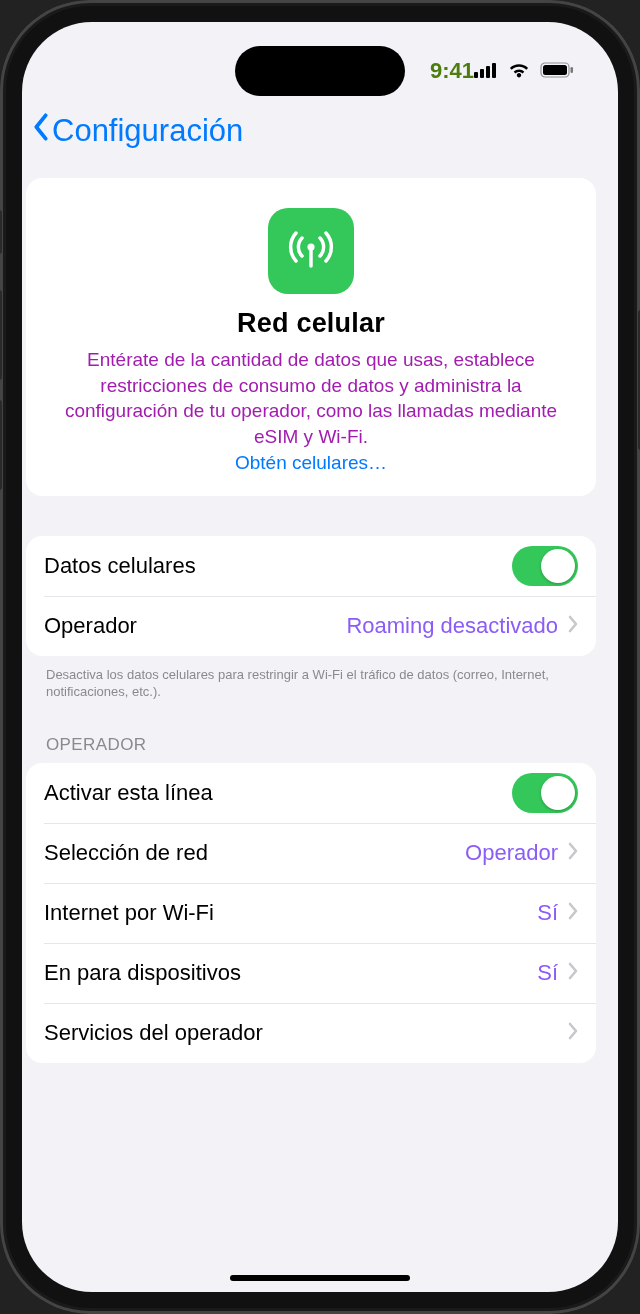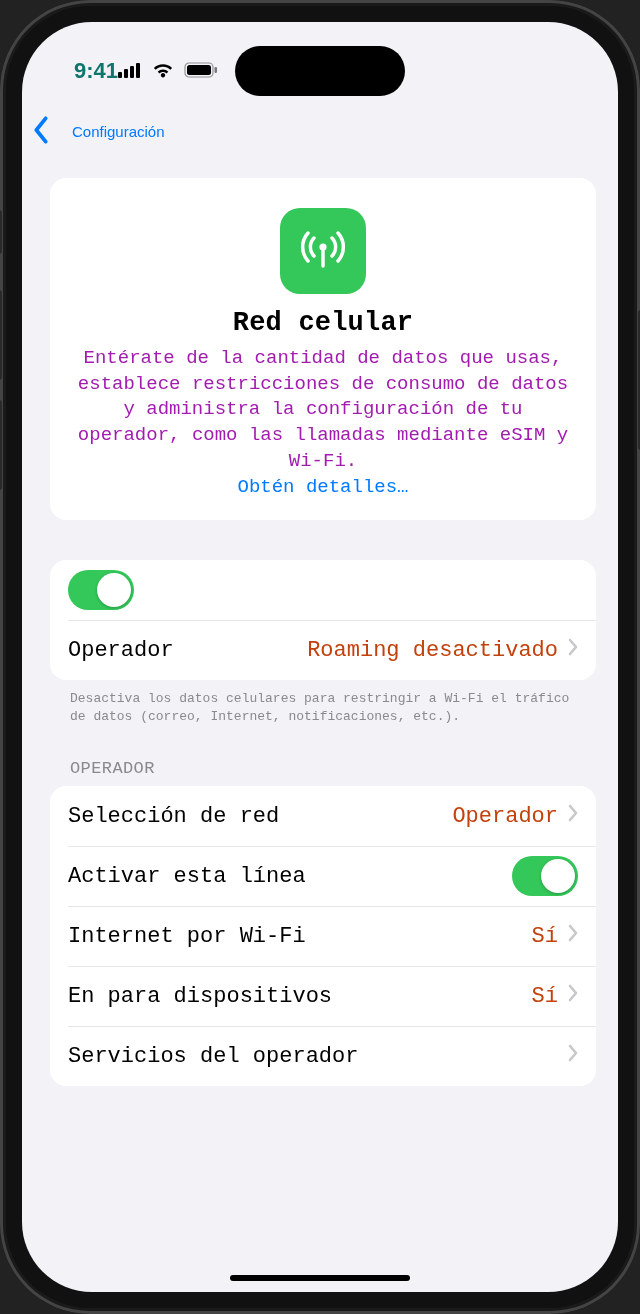--- a/index.html
+++ b/index.html
@@ -16,31 +16,31 @@
     .side-btn.r1 { right: -4px; top: 310px; width: 6px; height: 140px; }
     .screen {
       width: 100%; height: 100%; background: #f2f2f7; border-radius: 70px;
       overflow: hidden; position: relative; display: flex; flex-direction: column;
     }
     .dynamic-island {
       position: absolute; top: 24px; left: 50%; transform: translateX(-50%);
       width: 170px; height: 50px; background: #000; border-radius: 30px; z-index: 10;
     }
     .status-bar {
-      height: 78px; display: flex; justify-content: flex-start;
+      height: 78px; display: flex; justify-content: flex-end;
       align-items: center; padding: 0 44px 0 52px; padding-top: 20px;
-      font-weight: 600; font-size: 22px; color: #0f766e;
+      font-weight: 600; font-size: 22px; color: #4d7c0f;
     }
     .status-right { display: flex; align-items: center; gap: 9px; }
     .nav-bar {
       height: 62px; display: flex; align-items: center; padding: 0 10px;
     }
-    .back-link { display: flex; align-items: center; color: #007aff; font-size: 15px; cursor: pointer; gap: 20px; }
+    .back-link { display: flex; align-items: center; color: #007aff; font-size: 31px; cursor: pointer; }
     .back-chevron { margin-right: 2px; }
-    .content { flex: 1; overflow-y: auto; padding: 0 22px 40px 28px; font-family: Liberation Mono, monospace; }
+    .content { flex: 1; overflow-y: auto; padding: 0 22px 40px 4px; }
     .card {
       background: #fff; border-radius: 16px; margin-top: 16px;
     }
     .hero { padding: 30px 20px 22px 20px; text-align: center; }
     .hero-icon {
       width: 86px; height: 86px; border-radius: 20px; background: #34c759;
       display: flex; align-items: center; justify-content: center; margin: 0 auto 14px auto;
     }
     .hero-title { font-size: 27px; font-weight: 700; color: #000; margin-bottom: 8px; letter-spacing: 0.2px;}
     .hero-desc { font-size: 19px; line-height: 1.35; color: #a21caf; padding: 0 4px; }
@@ -56,21 +56,21 @@
     }
     .row {
       display: flex; align-items: center; min-height: 60px;
       padding: 0 18px; position: relative; font-size: 22px; color: #000;
     }
     .row + .row::before {
       content: ''; position: absolute; top: 0; left: 18px; right: 0;
       height: 1px; background: #e5e5ea;
     }
     .row-label { flex: 1; }
-    .row-detail { color: #c2410c; font-size: 22px; margin-right: 10px; }
+    .row-detail { color: #8b5cf6; font-size: 22px; margin-right: 10px; }
     .chevron { color: #c7c7cc; }
     .toggle {
       width: 66px; height: 40px; border-radius: 20px; background: #34c759;
       position: relative; cursor: pointer;
     }
     .toggle-knob {
       position: absolute; right: 3px; top: 3px; width: 34px; height: 34px;
       background: #fff; border-radius: 50%; box-shadow: 0 1px 3px rgba(0,0,0,0.25);
     }
     .home-indicator {
@@ -139,57 +139,58 @@
                 <line x1="27" y1="26" x2="27" y2="42"></line>
                 <path d="M18 14 A13 13 0 0 0 18 32"></path>
                 <path d="M36 14 A13 13 0 0 1 36 32"></path>
                 <path d="M12 9 A21 21 0 0 0 12 37"></path>
                 <path d="M42 9 A21 21 0 0 1 42 37"></path>
               </g>
             </svg>
         </div>
         <div class="hero-title">Red celular</div>
         <div class="hero-desc">Entérate de la cantidad de datos que usas, establece restricciones de consumo de datos y administra la configuración de tu operador, como las llamadas mediante eSIM y Wi-Fi.</div>
-        <div class="hero-link">Obtén detalles…</div>
+        <div class="hero-link">Obtén celulares…</div>
       </div>
 
       <div class="list">
         <div class="row">
+          <span class="row-label">Datos celulares</span>
           <div class="toggle">
               <div class="toggle-knob"></div>
             </div>
         </div>
         <div class="row">
           <span class="row-label">Operador</span>
           <span class="row-detail">Roaming desactivado</span>
           <span class="chevron"><svg width="10" height="18" viewBox="0 0 10 18">
                 <path fill="none" stroke="#c7c7cc" stroke-width="2.6" stroke-linecap="round" stroke-linejoin="round" d="M2 2 L8 9 L2 16"></path>
               </svg></span>
         </div>
       </div>
 
       <div class="footnote">Desactiva los datos celulares para restringir a Wi-Fi el tráfico de datos (correo, Internet, notificaciones, etc.).</div>
 
       <div class="section-header">Operador</div>
 
       <div class="list" style="margin-top:0">
-        <div class="row">
-          <span class="row-label">Selección de red</span>
-          <span class="row-detail">Operador</span>
-          <span class="chevron"><svg width="10" height="18" viewBox="0 0 10 18">
-                <path fill="none" stroke="#c7c7cc" stroke-width="2.6" stroke-linecap="round" stroke-linejoin="round" d="M2 2 L8 9 L2 16"></path>
-              </svg></span>
-        </div>
         <div class="row">
           <span class="row-label">Activar esta línea</span>
           <div class="toggle">
               <div class="toggle-knob"></div>
             </div>
         </div>
         <div class="row">
+          <span class="row-label">Selección de red</span>
+          <span class="row-detail">Operador</span>
+          <span class="chevron"><svg width="10" height="18" viewBox="0 0 10 18">
+                <path fill="none" stroke="#c7c7cc" stroke-width="2.6" stroke-linecap="round" stroke-linejoin="round" d="M2 2 L8 9 L2 16"></path>
+              </svg></span>
+        </div>
+        <div class="row">
           <span class="row-label">Internet por Wi-Fi</span>
           <span class="row-detail">Sí</span>
           <span class="chevron"><svg width="10" height="18" viewBox="0 0 10 18">
                 <path fill="none" stroke="#c7c7cc" stroke-width="2.6" stroke-linecap="round" stroke-linejoin="round" d="M2 2 L8 9 L2 16"></path>
               </svg></span>
         </div>
         <div class="row">
           <span class="row-label">En para dispositivos</span>
           <span class="row-detail">Sí</span>
           <span class="chevron"><svg width="10" height="18" viewBox="0 0 10 18">

